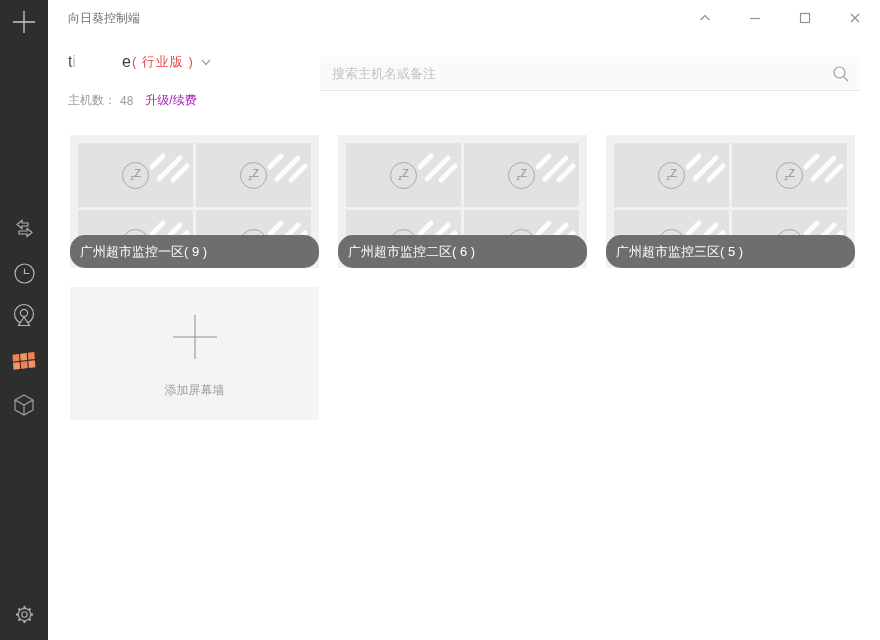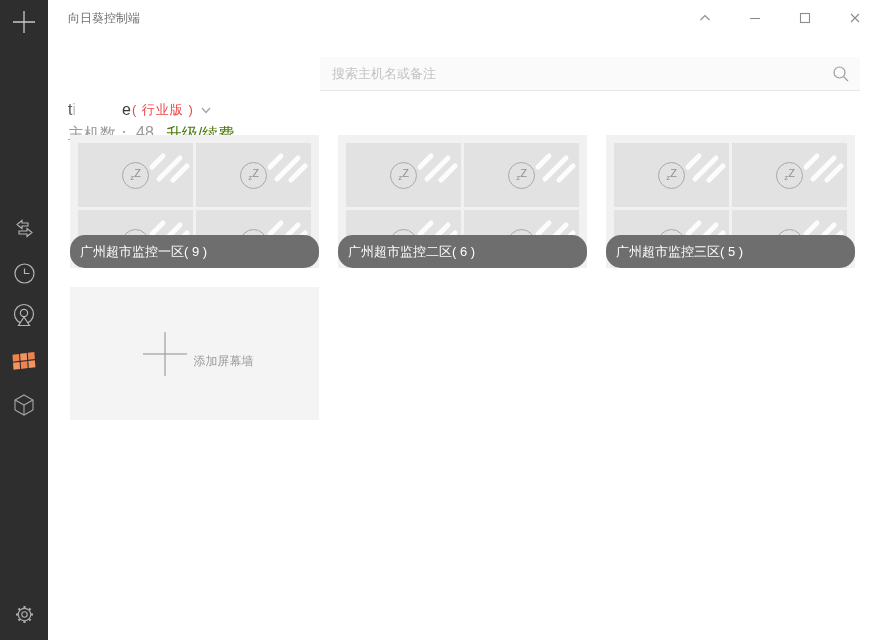--- a/index.html
+++ b/index.html
@@ -25,27 +25,27 @@
 
   
   .titlebar { position:absolute; left:0; top:0; right:0; height:36px; background:#fff; }
   .win-title { position:absolute; left:20px; top:0; line-height:36px; font-size:12px; color:#6f6f6f; }
   .win-controls { position:absolute; right:13px; top:6px; display:flex; }
   .win-btn { width:24px; height:24px; margin-left:26px; background:none; border:none; cursor:pointer;
              display:flex; align-items:center; justify-content:center; padding:0; }
 
   
   .account { position:absolute; left:20px; top:52px; }
-  .acct-line1 { font-size:16px; color:#3a3a3a; display:flex; align-items:center; height:20px;margin-top:48px; }
+  .acct-line1 { font-size:16px; color:#3a3a3a; display:flex; align-items:center; height:20px; }
   .acct-mask { display:inline-block; width:44px; height:15px; background:#fff; box-shadow:0 0 5px 4px #fff; margin:0 1px; }
   .acct-edition { font-size:13px; color:#ef4444; margin-left:1px; letter-spacing:1px; }
   .acct-caret { margin-left:6px; cursor:pointer; display:flex; }
-  .acct-line2 { margin-top:4px; font-size:16px; color:#9b9b9b; display:flex; }
+  .acct-line2 { margin-top:20px; font-size:12px; color:#9b9b9b; display:flex; align-items:center; }
   .acct-count { margin-left:4px; }
-  .acct-upgrade { margin-left:12px; color:#4d7c0f; cursor:pointer; text-decoration:none; }
+  .acct-upgrade { margin-left:12px; color:#a21caf; cursor:pointer; text-decoration:none; }
 
   .search { position:absolute; left:272px; top:57px; width:540px; height:34px;
             background:#fafafa; border-bottom:1px solid #e6e6e6; }
   .search input { width:100%; height:100%; border:none; outline:none; background:transparent;
                   font-size:13px; color:#7f1d1d; padding:0 40px 0 12px; font-family:inherit; }
   .search input::placeholder { color:#c2c2c2; }
   .search .mag { position:absolute; right:10px; top:8px; }
 
   
   .grid { position:absolute; left:22px; top:135px; display:grid;
@@ -55,21 +55,21 @@
   .thumb { position:relative; height:64px; background:#e2e2e2; display:flex; align-items:center; justify-content:center; }
   .sleep { width:27px; height:27px; border:1px solid #a9a9a9; border-radius:50%; color:#8f8f8f;
            display:flex; align-items:center; justify-content:center; }
   .sleep i { font-style:normal; line-height:1; }
   .sleep .z1 { font-size:8px; margin-top:5px; }
   .sleep .z2 { font-size:11px; margin-bottom:3px; }
   .stripes { position:absolute; right:3px; top:2px; }
   .bar { position:absolute; left:0; right:0; bottom:0; height:33px; background:#6e6e6e;
          color:#fdfdfd; font-size:13px; line-height:33px; padding-left:10px; white-space:nowrap;border-radius:15px; }
 
-  .add-card { background:#f4f4f4; display:flex; flex-direction:row; align-items:center;
+  .add-card { background:#f4f4f4; display:flex; flex-direction:column; align-items:center;
               justify-content:center; cursor:pointer; }
   .add-card svg { display:block; }
   .add-label { margin-top:16px; font-size:12px; color:#9a9a9a; }
 </style>
 </head>
 <body>
 
 <div class="app">
 
   <aside class="sidebar">

